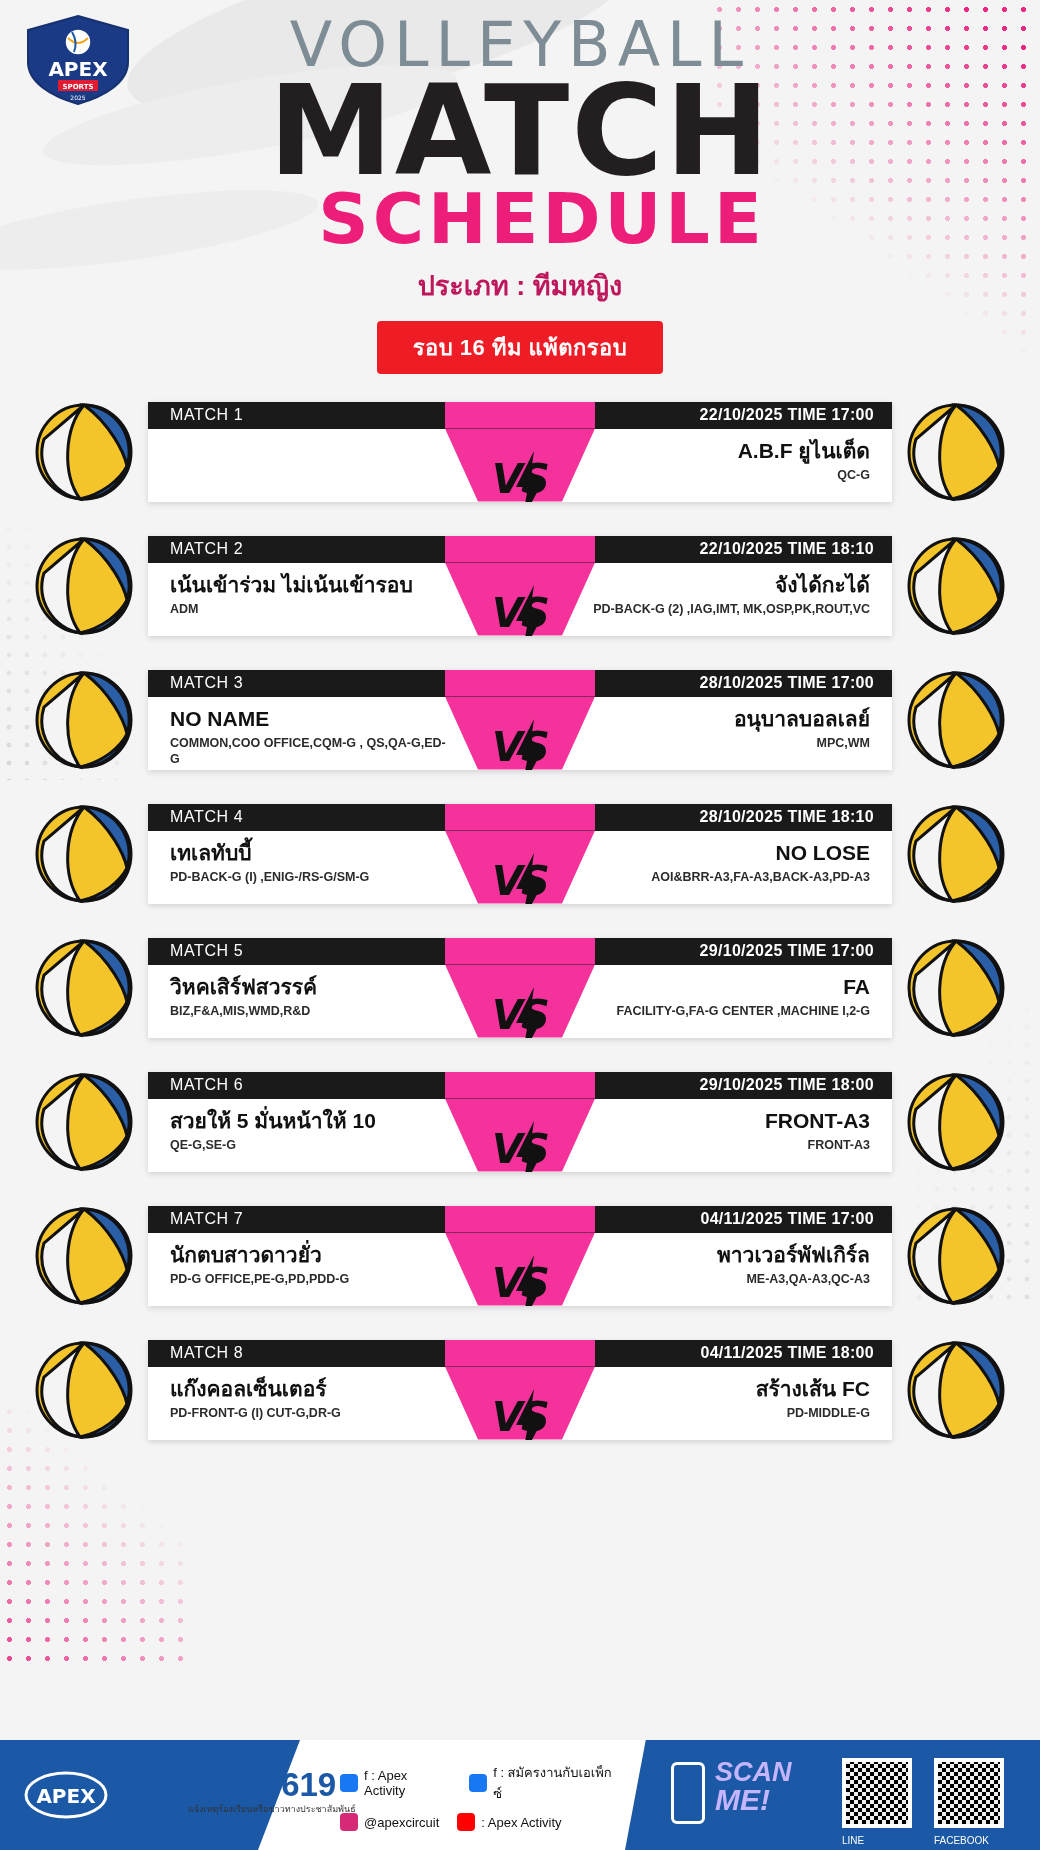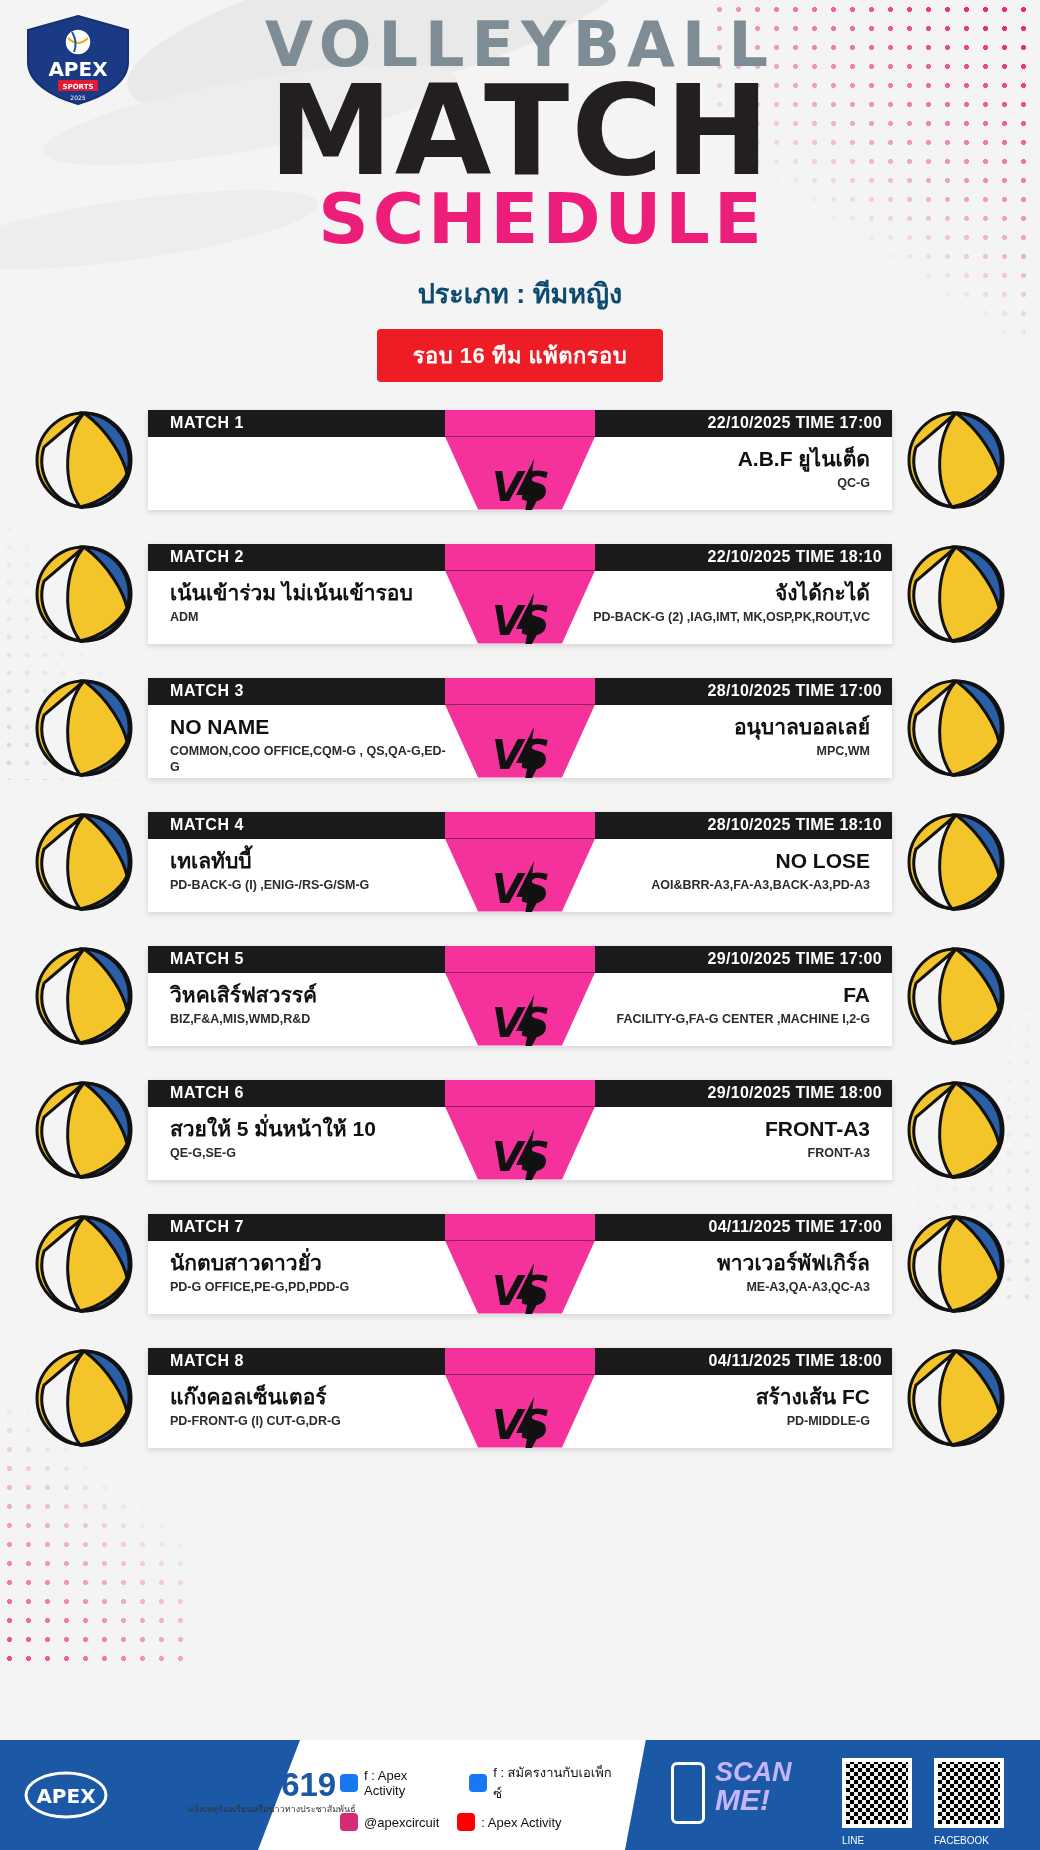--- a/index.html
+++ b/index.html
@@ -44,60 +44,60 @@
   .swoosh.s1 { top:-40px; left:120px; width:520px; height:130px; transform:rotate(-14deg); }
   .swoosh.s2 { top:80px; left:40px; width:420px; height:70px; transform:rotate(-10deg); background:#ededed; }
   .swoosh.s3 { top:200px; left:-60px; width:380px; height:60px; transform:rotate(-8deg); background:#ededed; }
 
   
   .logo { position:absolute; top:14px; left:18px; width:120px; height:92px; z-index:6; }
 
   
   .header { position:relative; padding-top:14px; text-align:center; z-index:5; }
   .t-volleyball {
-    font-size:62px; font-weight:bold; letter-spacing:7px;
+    font-size:62px; font-weight:normal; letter-spacing:7px;
     color:#7e8d95; line-height:1; font-family:"DejaVu Sans", sans-serif;
   }
   .t-match {
     font-size:125px; font-weight:bold; letter-spacing:2px;
     color:#231f20; line-height:.94; margin-top:-4px;
     font-family:"DejaVu Sans", sans-serif;
   }
   .t-schedule {
     font-size:70px; font-weight:bold; letter-spacing:4px;
     color:#ed1e79; line-height:1; margin-top:-6px;
     font-family:"DejaVu Sans", sans-serif;
     padding-left:44px;
   }
   .t-category {
-    margin-top:18px; font-size:27px; font-weight:bold; color:#0c4a6e;
+    margin-top:10px; font-size:27px; font-weight:bold; color:#be185d;
     font-family:"Liberation Sans", sans-serif;
   }
   .round-badge {
     display:inline-block; margin-top:14px;
     background:#ee1c24; color:#fff; font-weight:bold; font-size:22px;
     padding:9px 36px; border-radius:4px; letter-spacing:.5px;
   }
 
   
   .matches { position:relative; z-index:4; margin-top:22px; }
   .match { position:relative; height:112px; margin-bottom:22px; }
 
   .card {
     position:absolute; left:148px; right:148px; top:6px; height:100px;
     background:#fff; box-shadow:0 2px 6px rgba(0,0,0,.14);
     overflow:hidden;
   }
   .bar { position:absolute; top:0; left:0; right:0; height:27px; background:#1a1a1a; }
   .bar .mnum {
     position:absolute; left:22px; top:4px; color:#fff;
-    font-size:16px; font-weight:bold; letter-spacing:.6px;
+    font-size:16px; font-weight:normal; letter-spacing:.6px;
   }
   .bar .mdt {
-    position:absolute; right:10px; top:4px; color:#fff;
+    position:absolute; right:18px; top:4px; color:#fff;
     font-size:16px; font-weight:bold; letter-spacing:.3px;
   }
 
   .teams { position:absolute; top:27px; left:0; right:0; bottom:0; }
   .team { position:absolute; top:0; bottom:0; width:44%; padding:10px 22px 0; }
   .team.left { left:0; text-align:left; }
   .team.right { right:0; text-align:right; }
   .tname { font-size:21px; font-weight:bold; color:#111; line-height:1.12; }
   .tsub { margin-top:5px; font-size:12.5px; font-weight:bold; color:#2b2b2b; line-height:1.3; }
 

